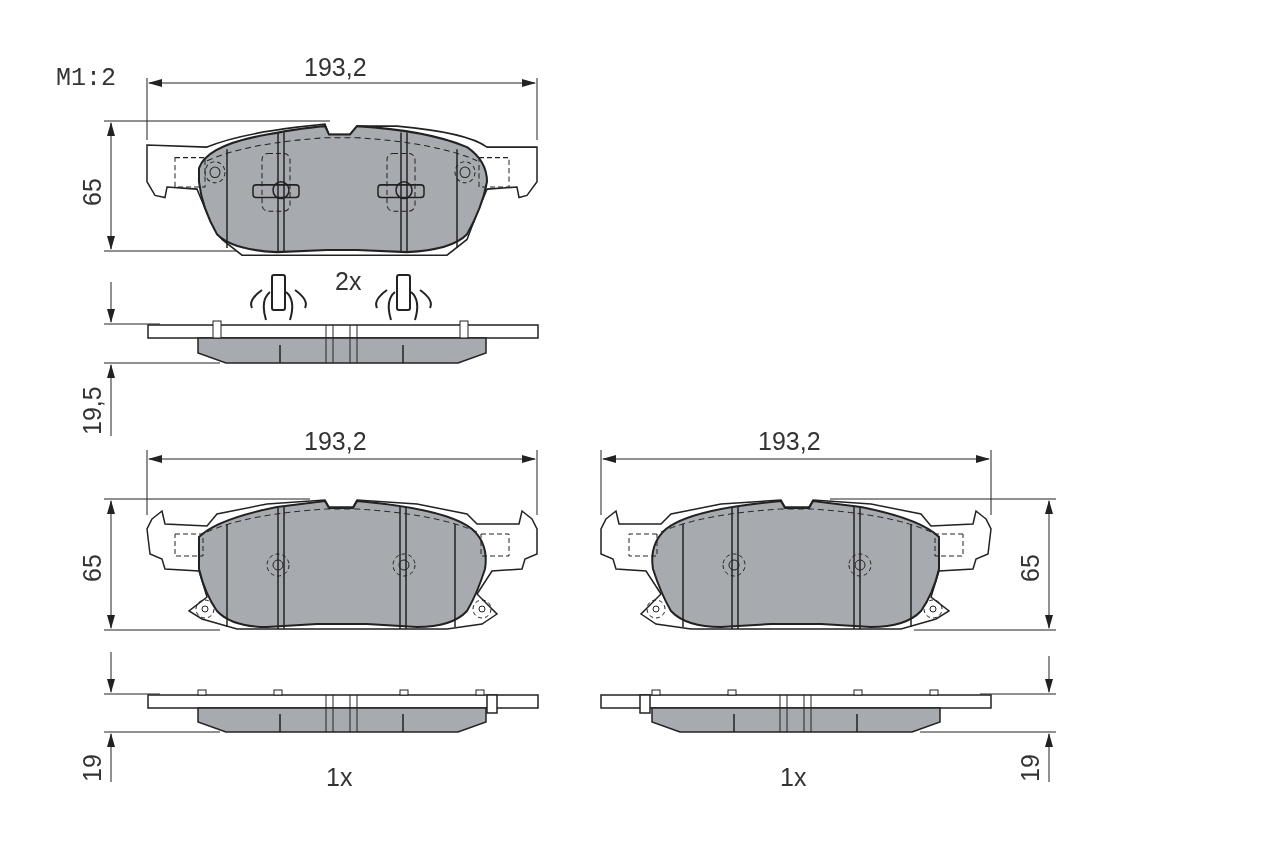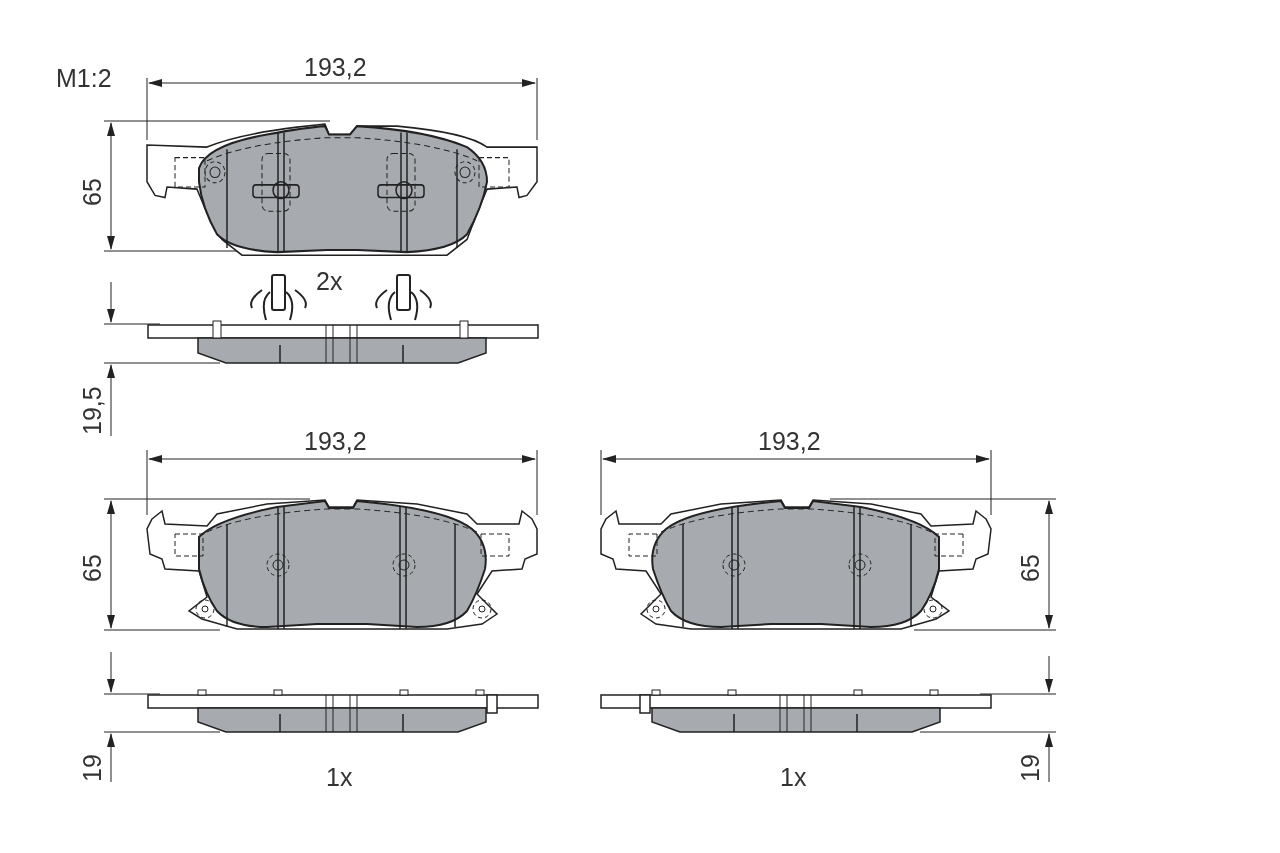--- a/index.html
+++ b/index.html
@@ -192,25 +192,25 @@
     <line x1="804" y1="695" x2="804" y2="732" stroke="#222" stroke-width="1"></line>
     <line x1="811" y1="695" x2="811" y2="732" stroke="#222" stroke-width="1"></line>
     <rect x="652" y="690" width="8" height="5" fill="#fff" stroke="#222" stroke-width="1"></rect>
     <rect x="728" y="690" width="8" height="5" fill="#fff" stroke="#222" stroke-width="1"></rect>
     <rect x="854" y="690" width="8" height="5" fill="#fff" stroke="#222" stroke-width="1"></rect>
     <rect x="930" y="690" width="8" height="5" fill="#fff" stroke="#222" stroke-width="1"></rect>
     <rect x="640" y="695" width="10" height="18" fill="#fff" stroke="#222" stroke-width="1.5"></rect>
   </g>
 </svg>
 
-<div class="lbl" style="left:56px;top:66px;">M1:2</div>
+<div class="lbl" style="left:56px;top:66px;font-family:Liberation Mono, monospace;">M1:2</div>
 
 <div class="lbl" style="left:304px;top:55px;">193,2</div>
 <div class="lbl rot" style="left:80px;top:206px;">65</div>
-<div class="lbl" style="left:316px;top:269px;">2x</div>
+<div class="lbl" style="left:335px;top:269px;">2x</div>
 <div class="lbl rot" style="left:80px;top:435px;">19,5</div>
 
 <div class="lbl" style="left:304px;top:429px;">193,2</div>
 <div class="lbl rot" style="left:80px;top:582px;">65</div>
 <div class="lbl rot" style="left:80px;top:782px;">19</div>
 <div class="lbl" style="left:326px;top:765px;">1x</div>
 
 <div class="lbl" style="left:758px;top:429px;">193,2</div>
 <div class="lbl rot" style="left:1018px;top:582px;">65</div>
 <div class="lbl rot" style="left:1018px;top:782px;">19</div>

